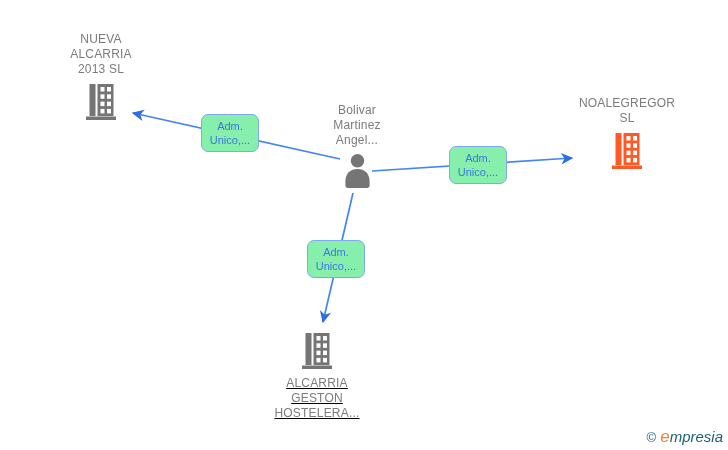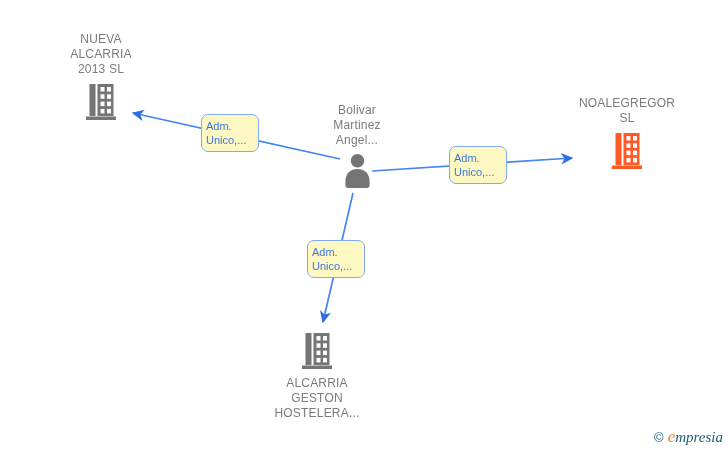--- a/index.html
+++ b/index.html
@@ -29,52 +29,53 @@
     line-height: 15px;
     color: #7b7b7b;
     letter-spacing: 0.2px;
   }
   .node .icon { display: block; margin: 5px auto 0 auto; width: 30px; }
   .node--alcarria .icon { margin: 0 auto; }
   .node--alcarria .node-label { margin-top: 7px; }
   .node--nueva       { left: 36px;  top: 32px;  }
   .node--person      { left: 292px; top: 103px; }
   .node--noalegregor { left: 562px; top: 96px;  }
-  .node--alcarria    { left: 252px; top: 331px; }
+  .node--alcarria    { left: 252px; top: 331px; text-decoration: underline; }
   .node--nueva .node-label       { width: 88px; }
   .node--person .node-label      { width: 72px; }
   .node--noalegregor .node-label { width: 98px; }
   .node--alcarria .node-label    { width: 92px; }
   .icon svg { display: block; margin: 0 auto; }
   .edge-label {
     position: absolute;
     width: 48px;
     padding: 4px 4px;
-    background: #fef9c3;
+    background: #86efac;
     border: 1.5px solid #7fa9f2;
     border-radius: 7px;
     color: #3f76e0;
     font-size: 11px;
     line-height: 14px;
+    text-align: center;
     cursor: pointer;
   }
   .edge-label--1 { left: 201px; top: 114px; }
   .edge-label--2 { left: 449px; top: 146px; }
   .edge-label--3 { left: 307px; top: 240px; }
   .watermark {
     position: absolute;
     right: 5px;
     bottom: 3px;
     font-size: 14px;
     color: #155e7d;
     white-space: nowrap;
   }
   .watermark .copy { font-size: 13px; margin-right: 4px; color: #155e7d; }
   .watermark .brand {
-    font-family: Liberation Serif, serif;
+    font-family: Liberation Sans, sans-serif;
     font-style: italic;
     font-size: 15px;
     color: #1a5f78;
   }
   .watermark .brand-initial { color: #f28430; font-size: 17px; }
 </style>
 </head>
 <body>
 
 <div class="canvas">

